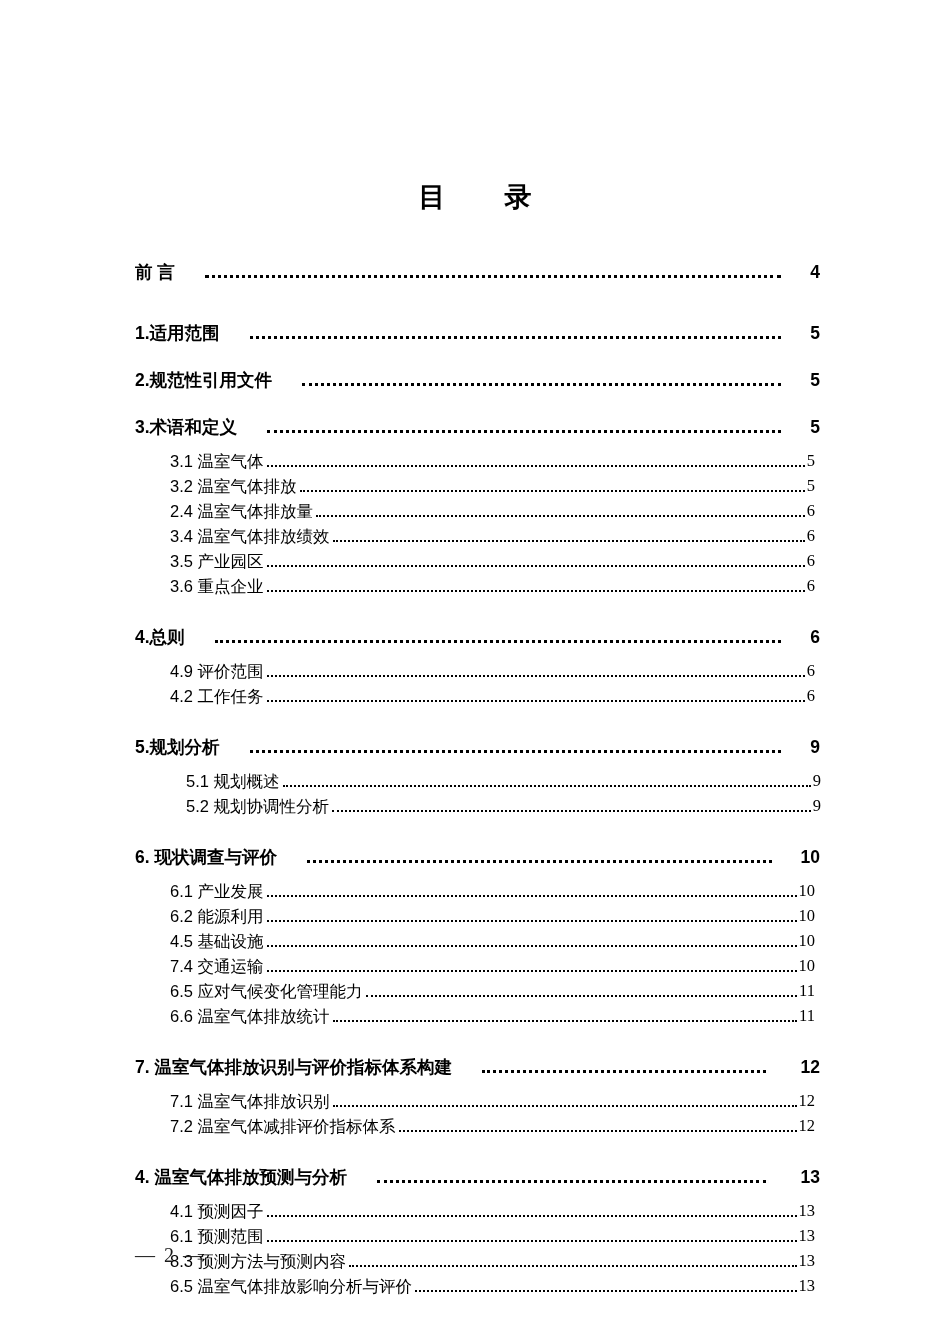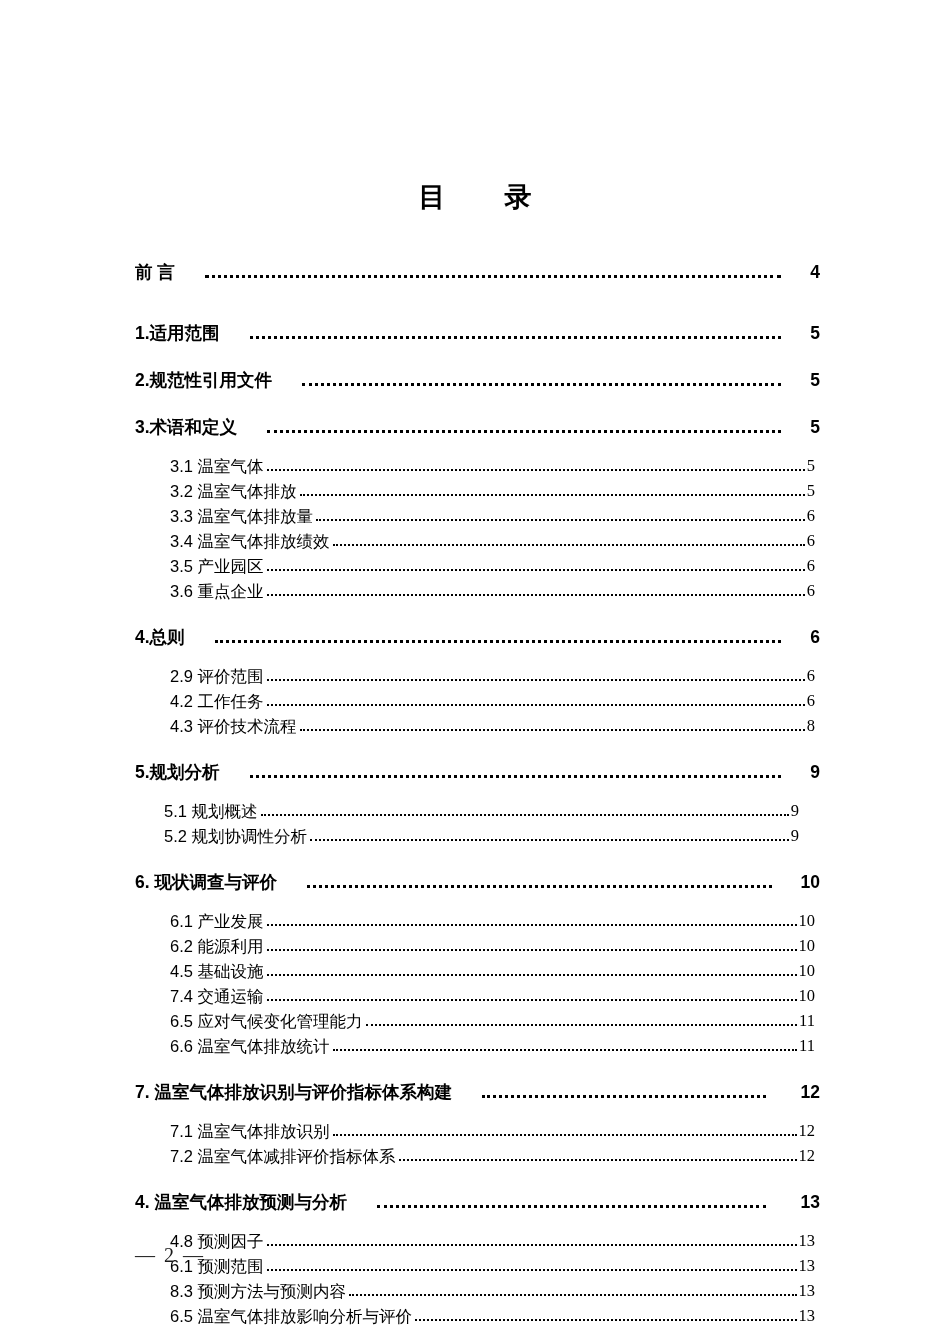--- a/index.html
+++ b/index.html
@@ -107,29 +107,29 @@
     width: 645px;
     font-family: "Liberation Serif", "DejaVu Serif", serif;
   }
   .lvl2 .entry-label {
     font-family: "Liberation Sans", "DejaVu Sans", sans-serif;
   }
   .lvl2 .leader::after {
     border-bottom-width: 2px;
     bottom: 0.16em;
   }
-  .lvl2.deep { margin-left: 29px; width: 635px; }
+  .lvl2.deep { margin-left: 51px; width: 635px; }
 
   
   .sp-xl  { height: 36px; }
   .sp-lg  { height: 22px; }
   .sp-md  { height: 13px; }
 
   .row-l1 { height: 25px; }
-  .row-l2 { height: 25px; }
+  .row-l2 { height: 25px; align-items: center; }
 
   
   .footer {
     position: absolute;
     left: 135px;
     top: 1228px;
     width: 260px;
     font-family: "Liberation Serif", "DejaVu Serif", serif;
     font-size: 20px;
     letter-spacing: 2px;
@@ -172,21 +172,21 @@
         <span class="entry-label">3.1  温室气体</span>
         <span class="leader"></span>
         <span class="entry-page">5</span>
       </div>
       <div class="toc-entry lvl2 row-l2">
         <span class="entry-label">3.2 温室气体排放</span>
         <span class="leader"></span>
         <span class="entry-page">5</span>
       </div>
       <div class="toc-entry lvl2 row-l2">
-        <span class="entry-label">3.3 温室气体排放量</span>
+        <span class="entry-label">2.4 温室气体排放量</span>
         <span class="leader"></span>
         <span class="entry-page">6</span>
       </div>
       <div class="toc-entry lvl2 row-l2">
         <span class="entry-label">3.4  温室气体排放绩效</span>
         <span class="leader"></span>
         <span class="entry-page">6</span>
       </div>
       <div class="toc-entry lvl2 row-l2">
         <span class="entry-label">3.5  产业园区</span>
@@ -199,33 +199,28 @@
         <span class="entry-page">6</span>
       </div>
       <div class="sp-lg"></div>
       <div class="toc-entry lvl1 row-l1">
         <span class="entry-label">4.总则</span>
         <span class="leader"></span>
         <span class="entry-page">6</span>
       </div>
       <div class="sp-md"></div>
       <div class="toc-entry lvl2 row-l2">
-        <span class="entry-label">2.9 评价范围</span>
+        <span class="entry-label">4.9 评价范围</span>
         <span class="leader"></span>
         <span class="entry-page">6</span>
       </div>
       <div class="toc-entry lvl2 row-l2">
         <span class="entry-label">4.2 工作任务</span>
         <span class="leader"></span>
         <span class="entry-page">6</span>
-      </div>
-      <div class="toc-entry lvl2 row-l2">
-        <span class="entry-label">4.3 评价技术流程</span>
-        <span class="leader"></span>
-        <span class="entry-page">8</span>
       </div>
       <div class="sp-lg"></div>
       <div class="toc-entry lvl1 row-l1">
         <span class="entry-label">5.规划分析</span>
         <span class="leader"></span>
         <span class="entry-page">9</span>
       </div>
       <div class="sp-md"></div>
       <div class="toc-entry lvl2 row-l2 deep">
         <span class="entry-label">5.1 规划概述</span>
@@ -292,21 +287,21 @@
         <span class="entry-page">12</span>
       </div>
       <div class="sp-lg"></div>
       <div class="toc-entry lvl1 row-l1 gap">
         <span class="entry-label">4. 温室气体排放预测与分析</span>
         <span class="leader"></span>
         <span class="entry-page">13</span>
       </div>
       <div class="sp-md"></div>
       <div class="toc-entry lvl2 row-l2">
-        <span class="entry-label">4.8 预测因子</span>
+        <span class="entry-label">4.1 预测因子</span>
         <span class="leader"></span>
         <span class="entry-page">13</span>
       </div>
       <div class="toc-entry lvl2 row-l2">
         <span class="entry-label">6.1 预测范围</span>
         <span class="leader"></span>
         <span class="entry-page">13</span>
       </div>
       <div class="toc-entry lvl2 row-l2">
         <span class="entry-label">8.3 预测方法与预测内容</span>

